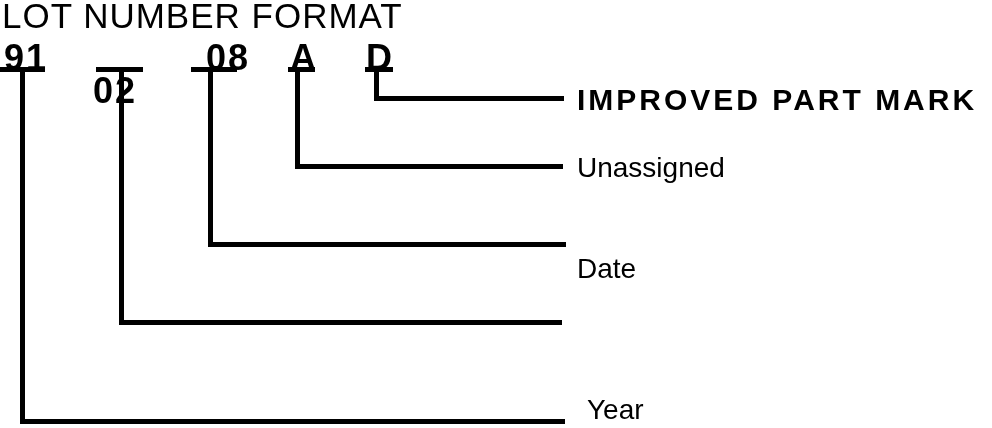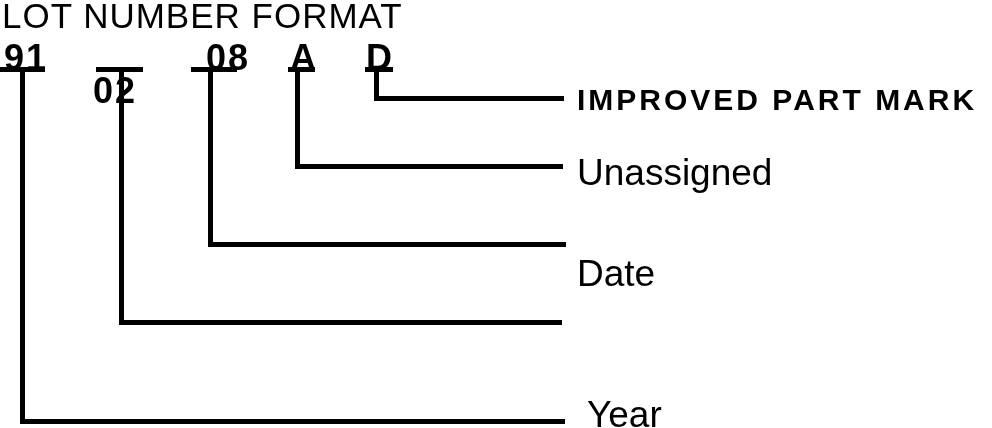--- a/index.html
+++ b/index.html
@@ -74,21 +74,21 @@
   }
   .h0 { left: 20px;  top: 419px; width: 545px; }
   .h1 { left: 119px; top: 320px; width: 443px; }
   .h2 { left: 208px; top: 242px; width: 358px; }
   .h3 { left: 295px; top: 164px; width: 268px; }
   .h4 { left: 374px; top: 96px;  width: 190px; }
 
   .label {
     position: absolute;
     left: 577px;
-    font-size: 37px;
+    font-size: 28px;
     line-height: 1;
     white-space: nowrap;
     color: #000000;
   }
   .l0 { top: 396px; margin-left: 10px; }
   .l1 { top: 318px; }
   .l2 { top: 255px; }
   .l3 { top: 154px; }
   .l4 {
     top: 77px;

